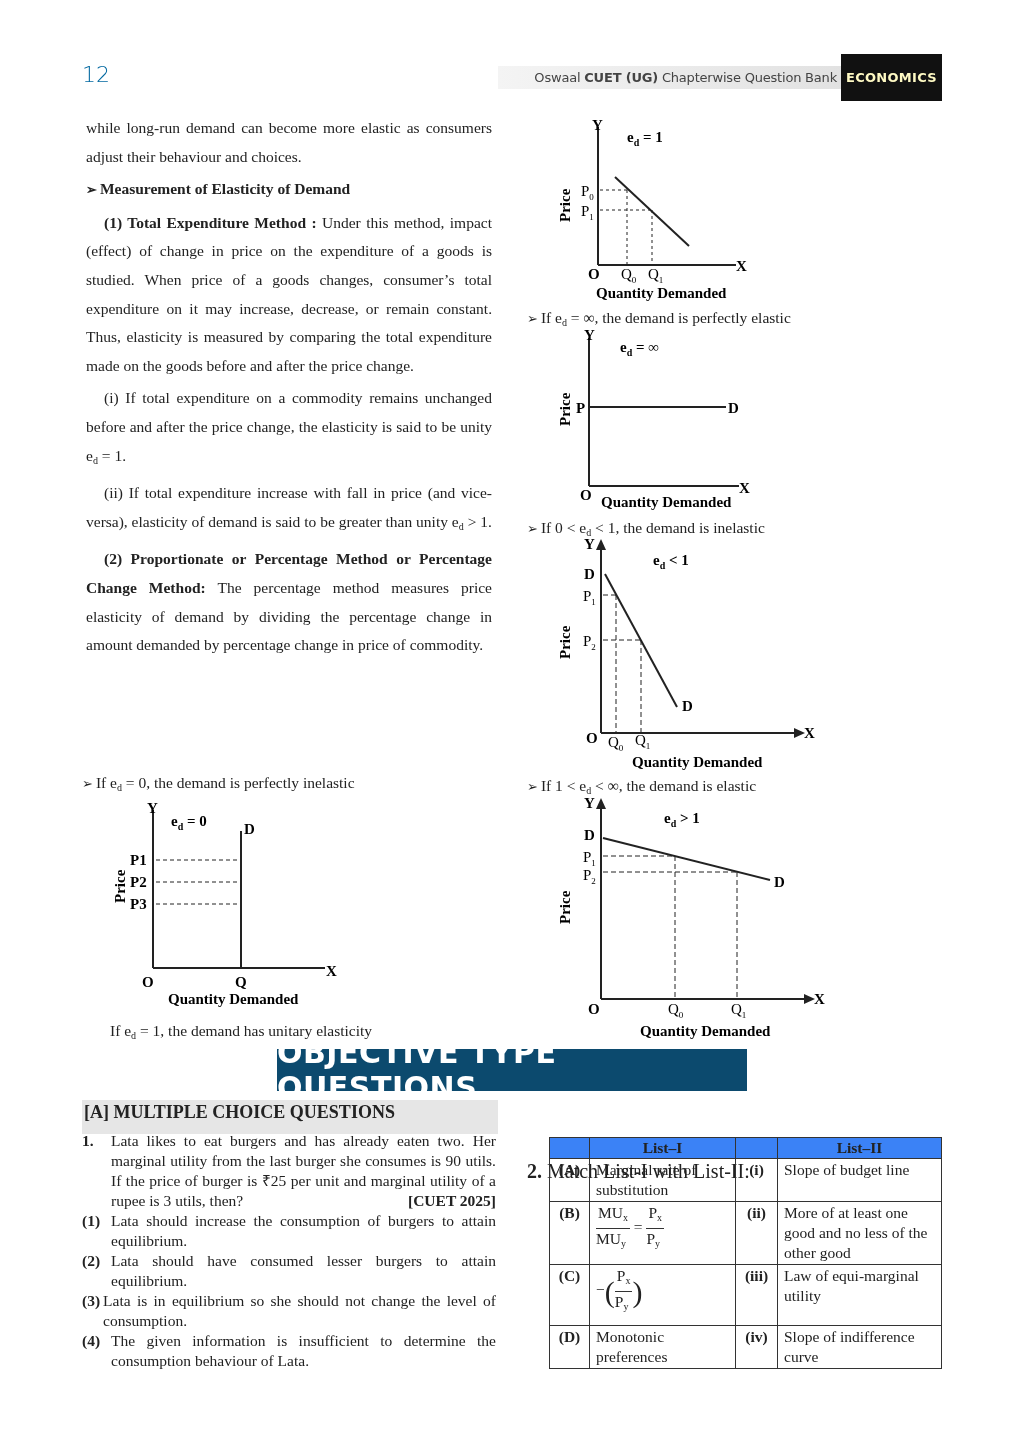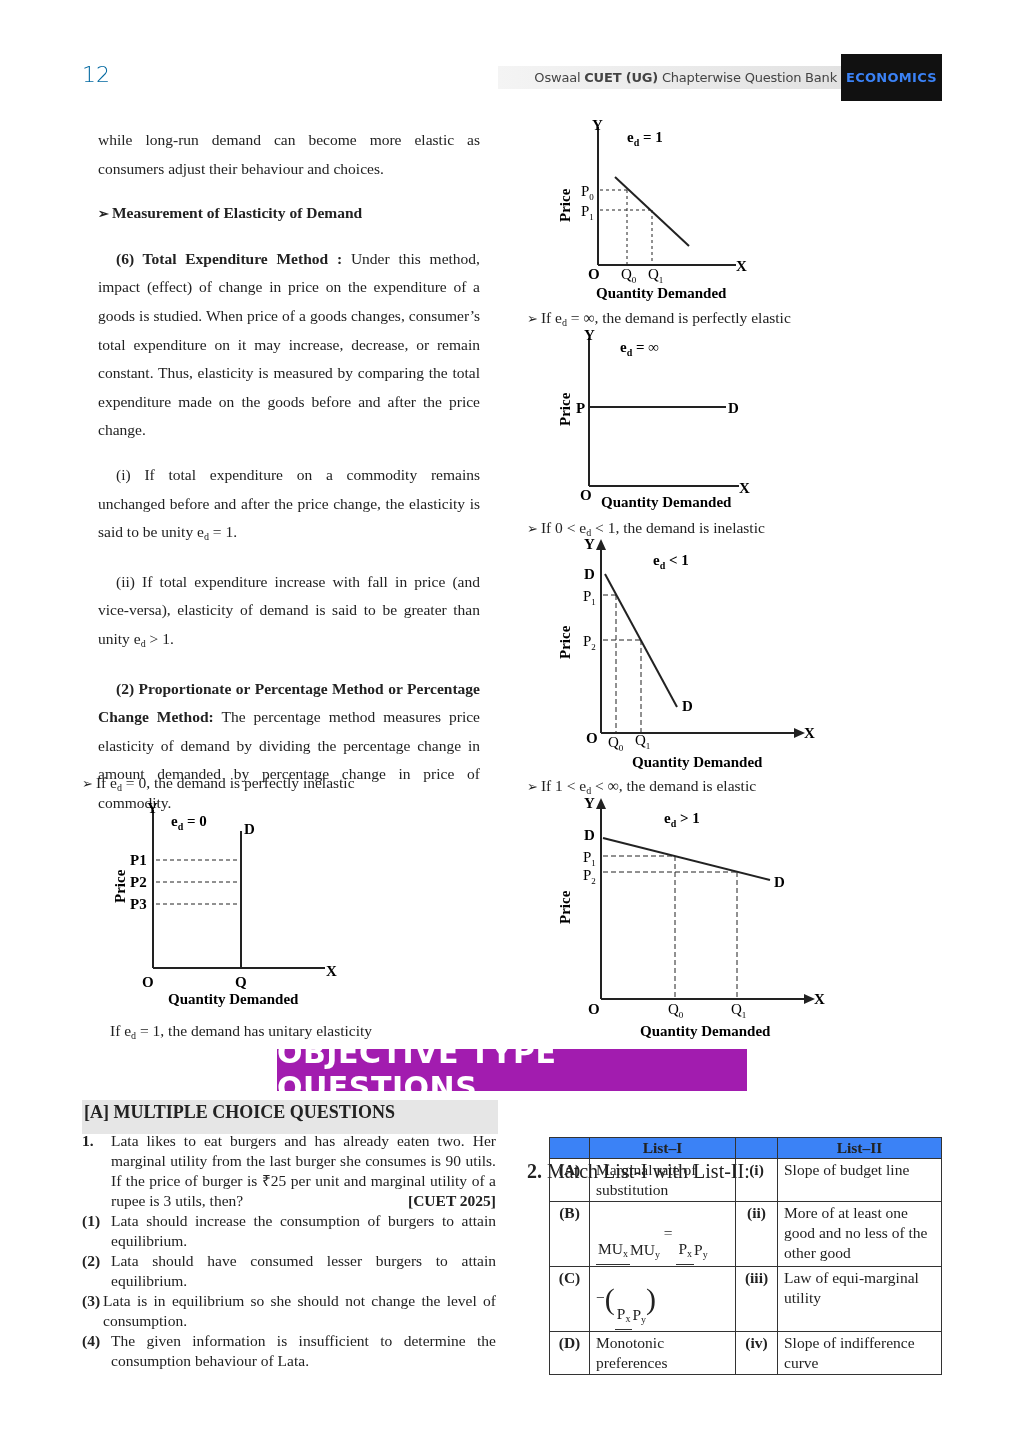--- a/index.html
+++ b/index.html
@@ -2,55 +2,55 @@
 <html><head>
 <meta charset="utf-8">
 <style>
   html,body{margin:0;padding:0;background:#fff;}
   body{width:1024px;height:1440px;position:relative;overflow:hidden;font-family:"Liberation Serif",serif;color:#222;}
   .abs{position:absolute;}
   .page-num{left:82px;top:62px;font-family:"DejaVu Sans",sans-serif;font-size:22px;font-weight:300;color:#0369a1;}
   .running-head{left:498px;top:66px;width:444px;height:23px;background:linear-gradient(90deg,#f4f4f4,#dcdcdc);display:flex;align-items:center;justify-content:flex-end;font-family:"DejaVu Sans",sans-serif;font-size:13px;color:#444;}
   .running-head b{font-weight:700;}
   .running-head .pre{margin-right:4px;letter-spacing:-0.2px;text-align:right;}
-  .subject{background:#111;color:#3b82f6;font-weight:700;padding:14px 5px;height:19px;line-height:19px;letter-spacing:0.3px;}
+  .subject{background:#111;color:#fef9c3;font-weight:700;padding:14px 5px;height:19px;line-height:19px;letter-spacing:0.3px;}
   .col{font-size:15.5px;line-height:28.6px;text-align:justify;}
-  .col p{margin:16px;}
+  .col p{margin:4px;}
   .indent{text-indent:18px;}
   .bullet::before{content:"\27A2";margin-right:3px;font-size:13px;}
   sub{font-size:10px;vertical-align:-3px;}
   .ed-cap{font-size:15.5px;}
   svg text{font-family:"Liberation Serif",serif;}
-  .banner{left:277px;top:1049px;width:470px;height:42px;background:#a21caf;color:#fff;font-family:"DejaVu Sans",sans-serif;font-weight:700;font-size:30px;display:flex;align-items:center;justify-content:center;letter-spacing:0.5px;}
+  .banner{left:277px;top:1049px;width:470px;height:42px;background:#0c4a6e;color:#fff;font-family:"DejaVu Sans",sans-serif;font-weight:700;font-size:30px;display:flex;align-items:center;justify-content:center;letter-spacing:0.5px;}
   .mcq-head{left:82px;top:1100px;width:414px;height:34px;background:#e6e6e6;font-weight:700;font-size:18px;line-height:24px;padding-left:2px;}
   .q{font-size:15.5px;line-height:20px;text-align:justify;}
   .q .num{font-weight:700;}
   .opt{display:flex;}
   .opt .n{font-weight:700;width:29px;flex:none;}
   .match-title{left:527px;top:1160px;font-size:20px;}
   table.match{position:absolute;left:549px;top:1137px;width:393px;border-collapse:collapse;font-size:15.5px;line-height:20px;}
   table.match td,table.match th{border:1.5px solid #333;padding:1px 6px;vertical-align:top;}
   table.match th{background:#3b82f6;font-weight:700;height:17px;padding:0;}
   .lbl{font-weight:700;text-align:center;}
-  .frac{display:inline-flex;flex-direction:row;align-items:center;vertical-align:middle;margin-top:36px;}
+  .frac{display:inline-flex;flex-direction:column;align-items:flex-start;vertical-align:middle;}
   .frac .t{border-bottom:1px solid #333;padding:0 2px;}
 </style>
 </head>
 <body>
 
 <div class="abs page-num">12</div>
 <div class="abs running-head">
   <span class="pre"><span>Oswaal</span> <b>CUET (UG)</b> <span>Chapterwise Question Bank</span></span>
   <span class="subject">ECONOMICS</span>
 </div>
 
 <div class="abs col" style="left:82px;top:110px;width:414px;">
   <p>while long-run demand can become more elastic as consumers adjust their behaviour and choices.</p>
   <p><b class="bullet">Measurement of Elasticity of Demand</b></p>
-  <p class="indent"><b>(6) Total Expenditure Method :</b><span> Under this method, impact (effect) of change in price on the expenditure of a goods is studied. When price of a goods changes, consumer’s total expenditure on it may increase, decrease, or remain constant. Thus, elasticity is measured by comparing the total expenditure made on the goods before and after the price change.</span></p>
+  <p class="indent"><b>(1) Total Expenditure Method :</b><span> Under this method, impact (effect) of change in price on the expenditure of a goods is studied. When price of a goods changes, consumer’s total expenditure on it may increase, decrease, or remain constant. Thus, elasticity is measured by comparing the total expenditure made on the goods before and after the price change.</span></p>
   <p class="indent"><span>(i) If total expenditure on a commodity remains unchanged before and after the price change, the elasticity is said to be unity e</span><sub>d</sub><span> = 1.</span></p>
   <p class="indent"><span>(ii) If total expenditure increase with fall in price (and vice-versa), elasticity of demand is said to be greater than unity</span> <span>e</span><sub>d</sub><span> &gt; 1.</span></p>
   <p class="indent"><b>(2) Proportionate or Percentage Method or Percentage Change Method:</b><span> The percentage method measures price elasticity of demand by dividing the percentage change in amount demanded by percentage change in price of commodity.</span></p>
 </div>
 
 <div class="abs ed-cap" style="left:82px;top:774px;"><span class="bullet"></span><span>If e</span><sub>d</sub><span> = 0, the demand is perfectly inelastic</span></div>
 
 <svg class="abs" style="left:100px;top:798px;" width="260" height="220">
   <line x1="53" y1="12" x2="53" y2="170" stroke="#222" stroke-width="2"></line>
   <line x1="53" y1="170" x2="225" y2="170" stroke="#222" stroke-width="2"></line>

